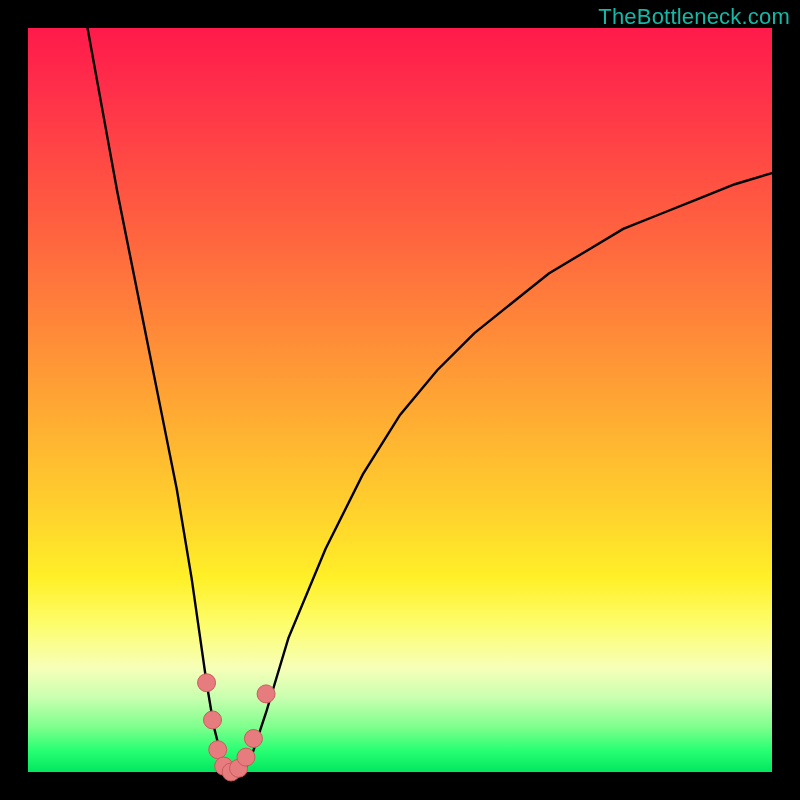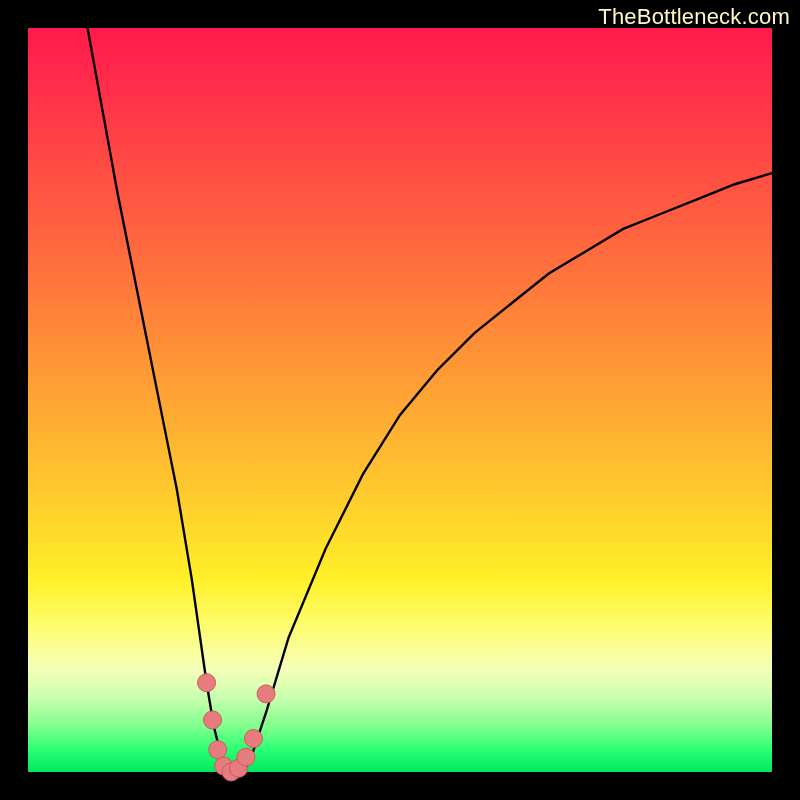--- a/index.html
+++ b/index.html
@@ -41,21 +41,21 @@
       #2bff74 97%,
       #00e85e 100%
     );
   }
   .watermark {
     position: absolute;
     top: 4px;
     right: 10px;
     font-family: Arial, Helvetica, sans-serif;
     font-size: 22px;
-    color: #fef9c3;
+    color: #14b8a6;
     letter-spacing: 0.2px;
     user-select: none;
   }
   svg.curve {
     position: absolute;
     left: 0;
     top: 0;
     width: 744px;
     height: 744px;
     overflow: visible;

